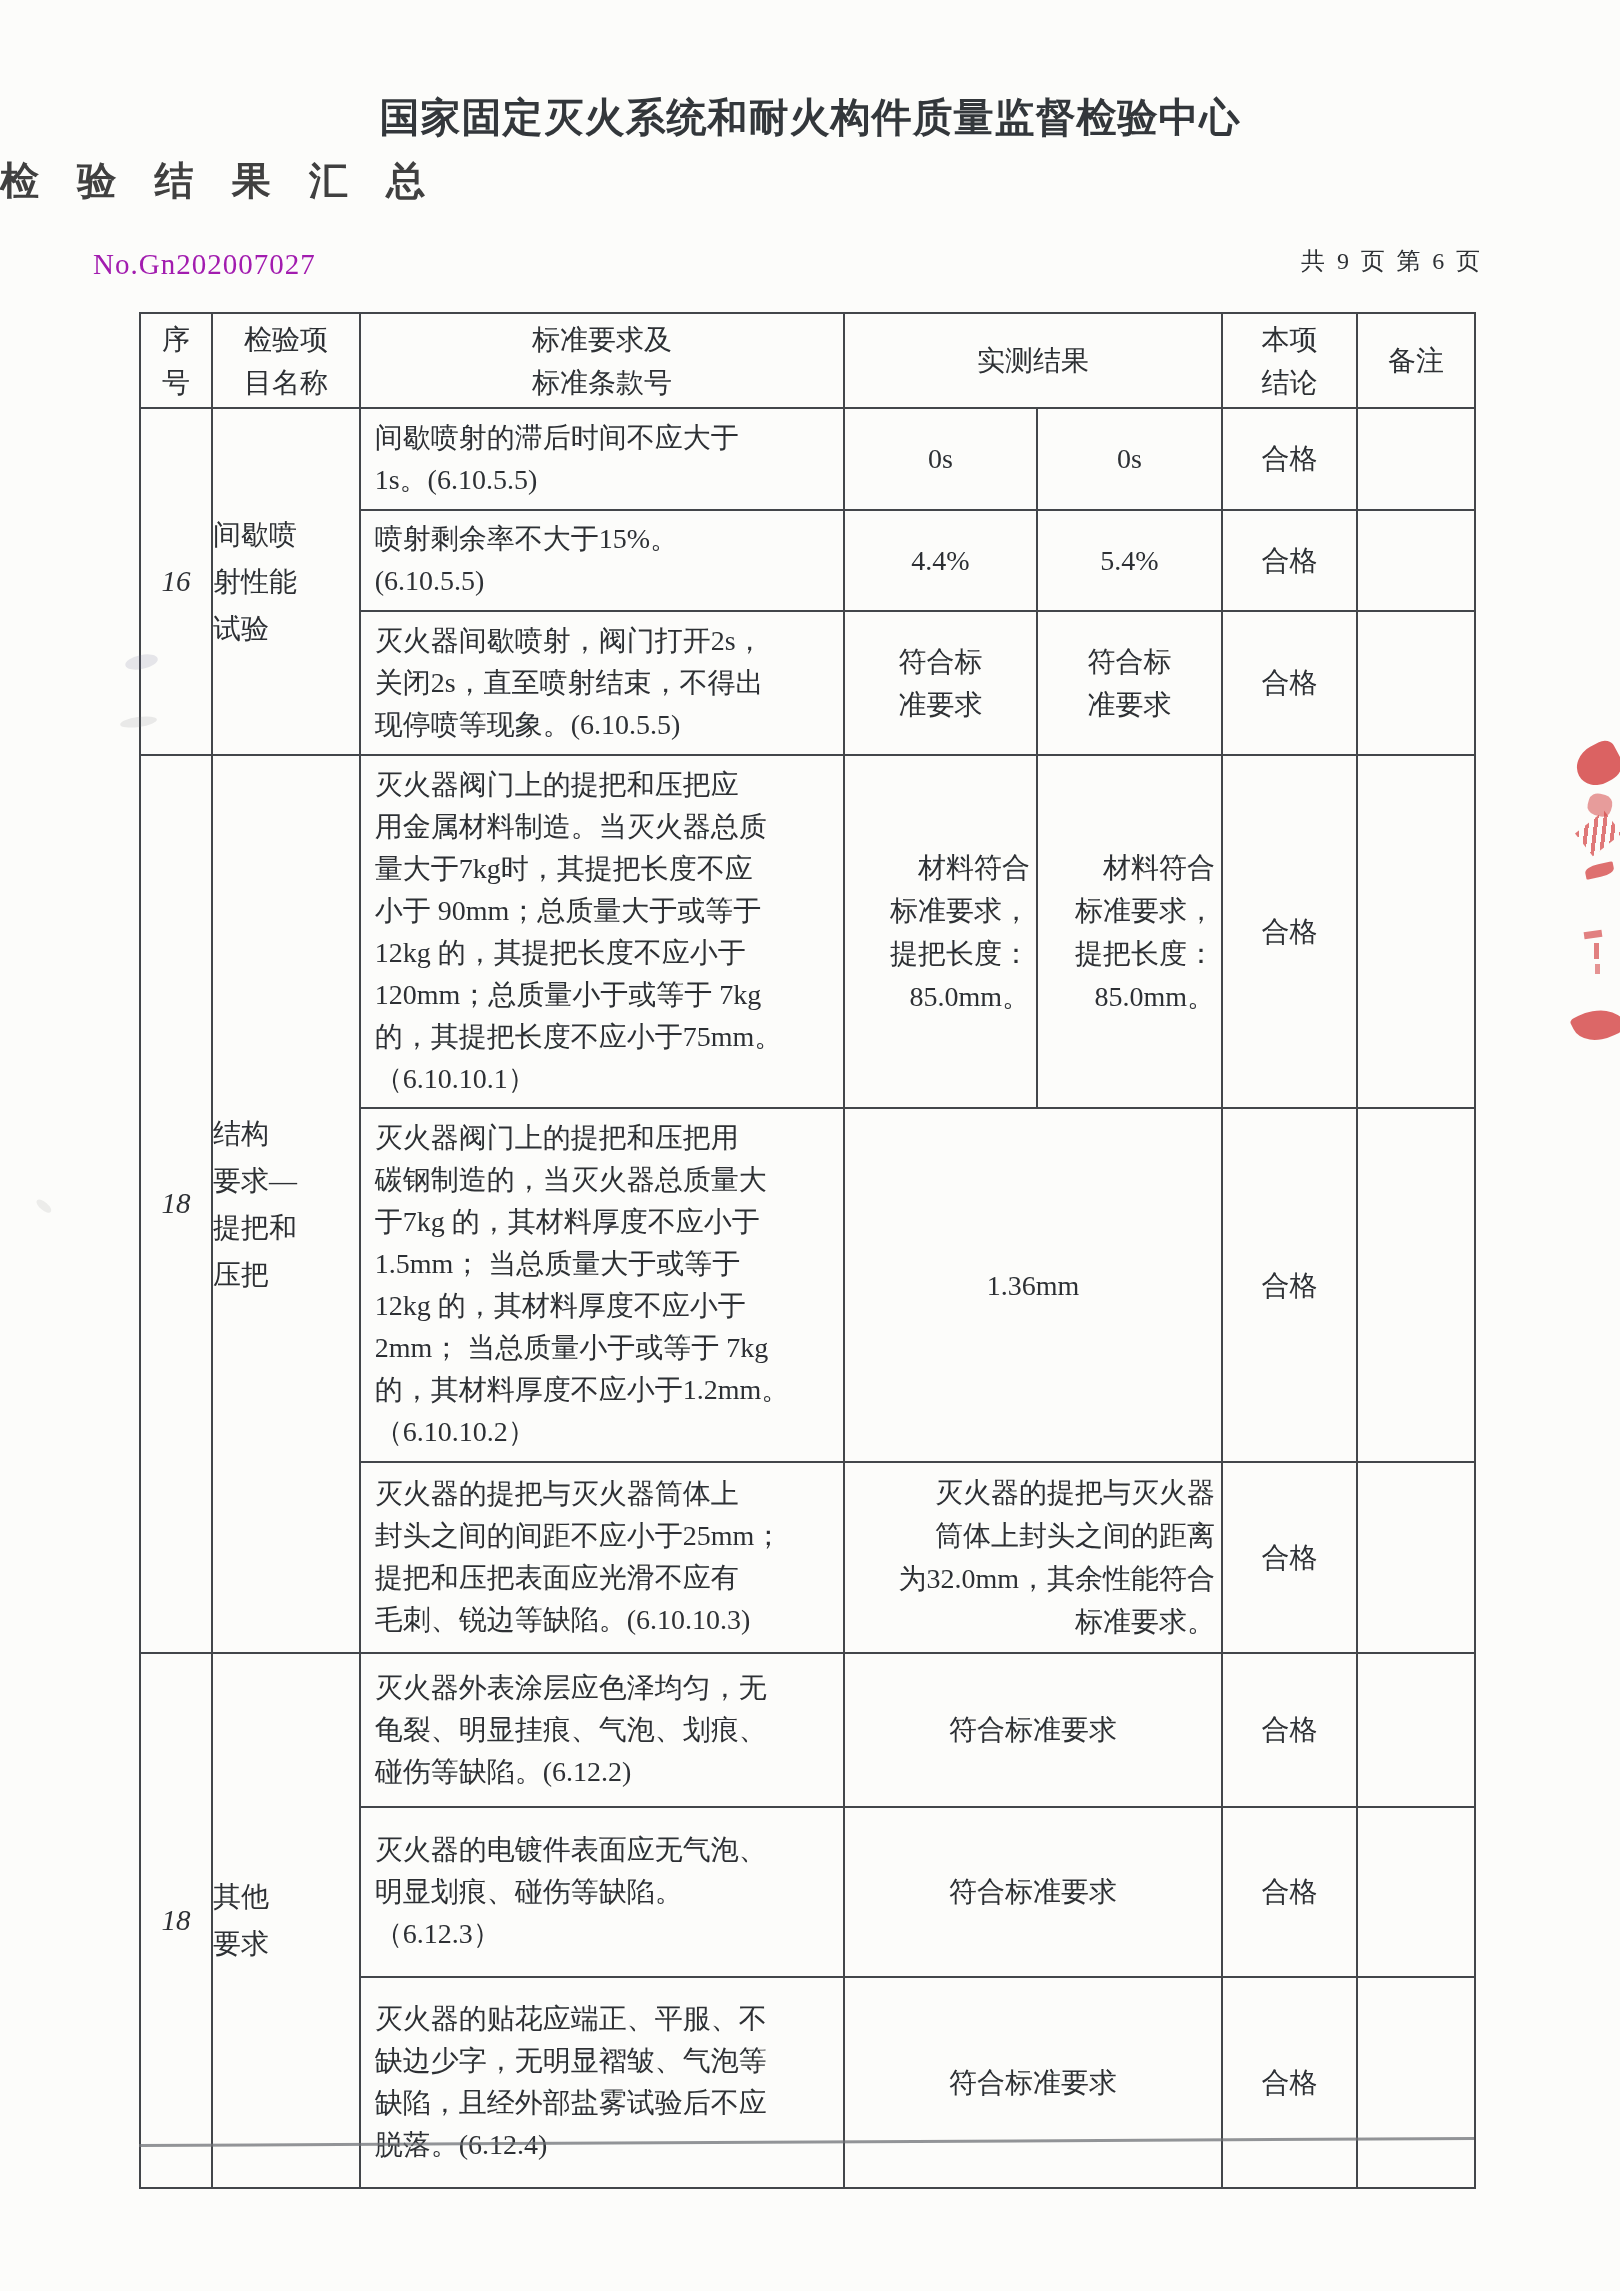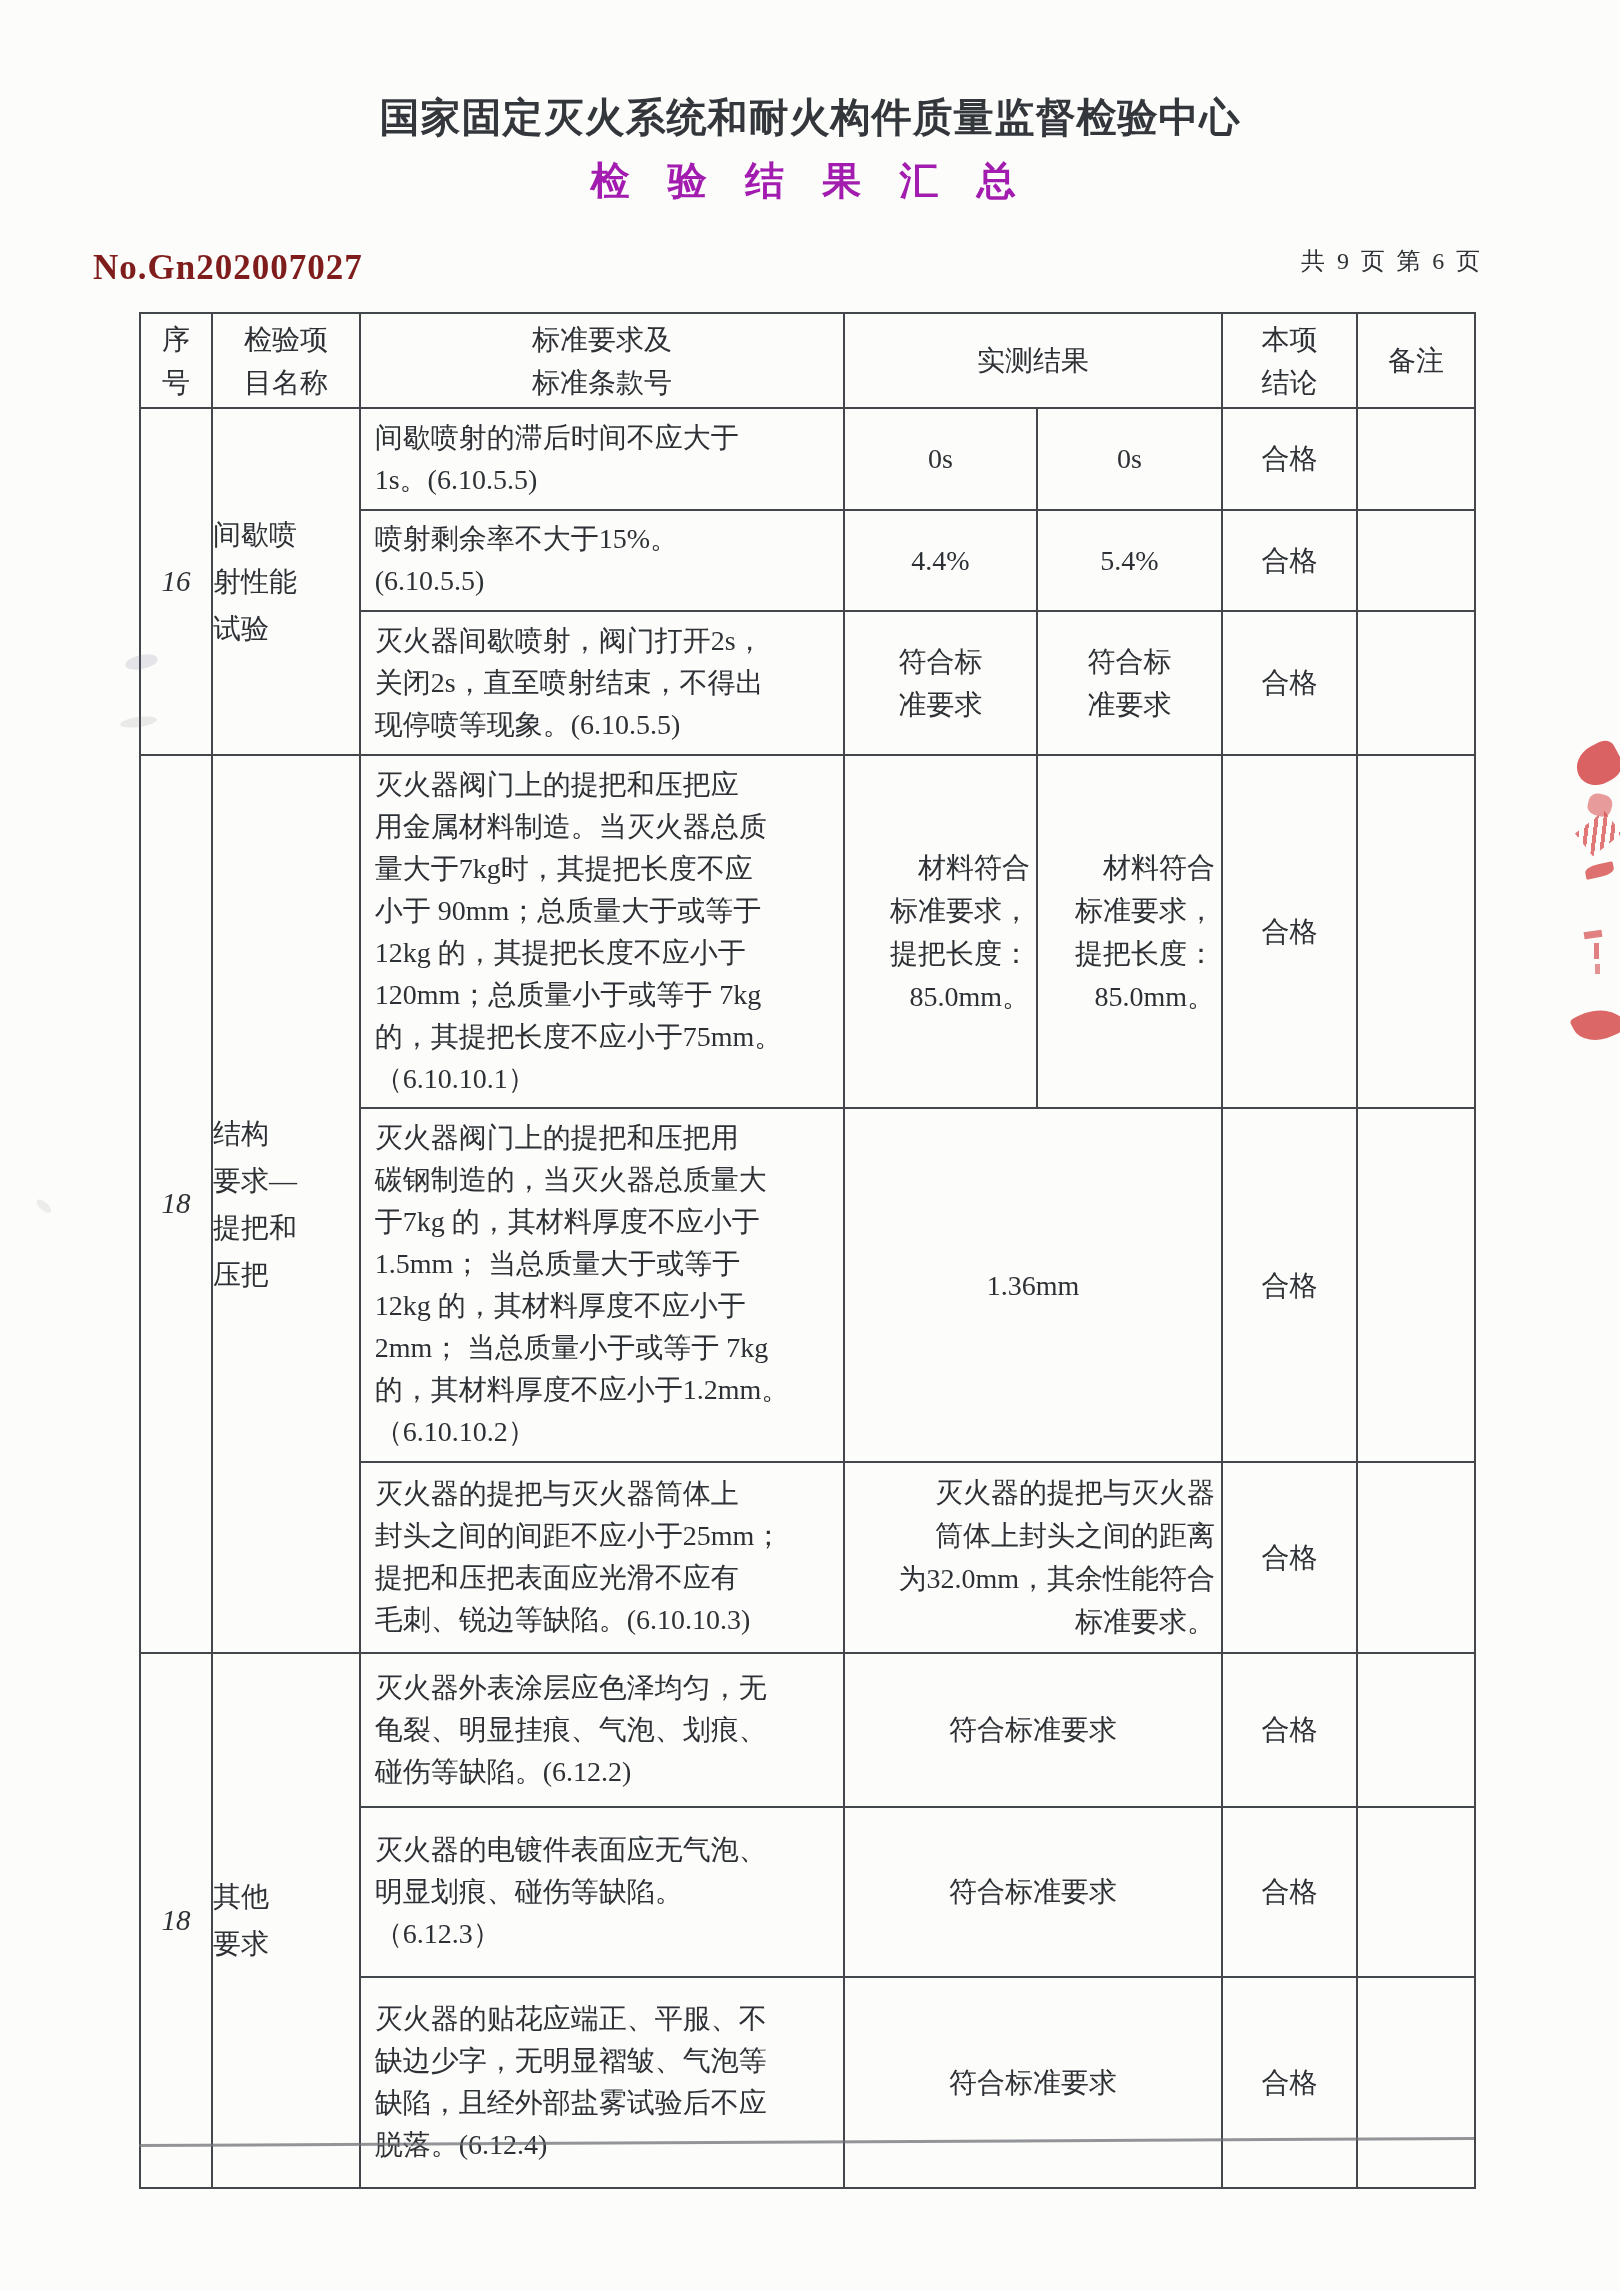--- a/index.html
+++ b/index.html
@@ -13,27 +13,26 @@
     color:#2d3034;
   }
   .doc-title{
     position:absolute;left:0;top:90px;width:1620px;
     text-align:center;
     font-family:"Liberation Sans","DejaVu Sans",sans-serif;
     font-weight:bold;font-size:40px;letter-spacing:1px;color:#33373b;
   }
   .doc-subtitle{
     position:absolute;left:0;top:154px;width:1620px;
-    text-align:center;
     font-family:"Liberation Sans","DejaVu Sans",sans-serif;
-    font-weight:bold;font-size:39px;letter-spacing:13.7px;color:#a21caf;
+    font-weight:bold;font-size:39px;letter-spacing:13.7px;color:#404040;
   }
   .report-no{
     position:absolute;left:93px;top:248px;
-    font-size:35px;color:#7f1d1d;letter-spacing:1px;font-weight:bold;
+    font-size:29px;color:#a21caf;letter-spacing:1px;
   }
   .page-info{
     position:absolute;right:137px;top:245px;
     font-size:24px;color:#2d3034;letter-spacing:2.9px;
   }
   table.result-table{
     position:absolute;left:139px;top:312px;
     width:1335px;
     border-collapse:collapse;table-layout:fixed;
     background:transparent;

